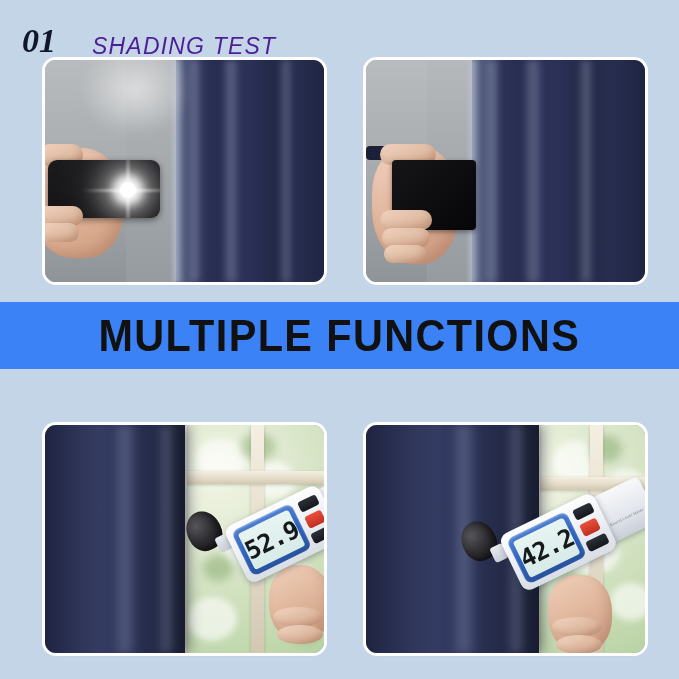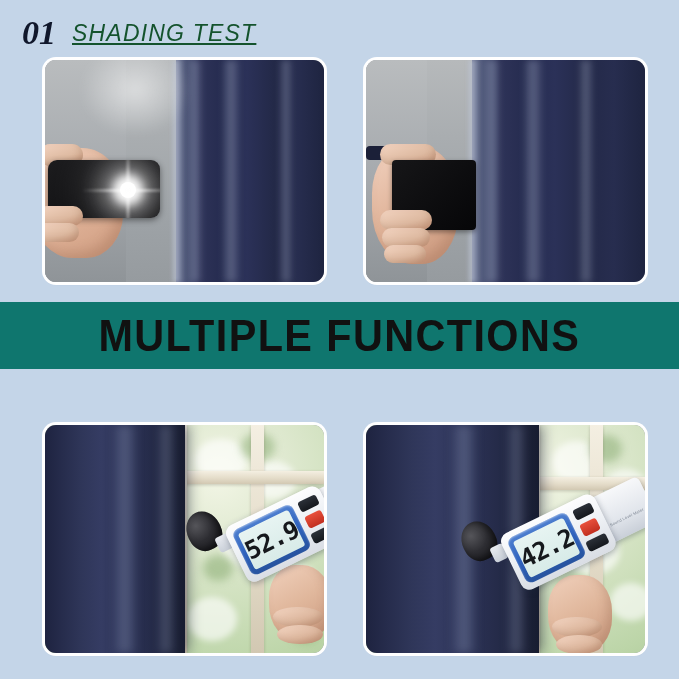--- a/index.html
+++ b/index.html
@@ -18,45 +18,45 @@
     position: relative;
     width: 679px;
     height: 679px;
     background: #c4d5e8;
   }
 
   
   .section-head {
     position: absolute;
     display: flex;
-    align-items: center;
-    gap: 16px;
+    align-items: flex-end;
+    gap: 36px;
     left: 22px;
+    margin-top: 8px;
   }
   .sec1-head { top: 16px; }
   .sec2-head { top: 379px; }
 
   .sec-num {
     font-family: "Liberation Serif", serif;
     font-style: italic;
     font-weight: 700;
     font-size: 34px;
     color: #10172b;
     line-height: 1;
     letter-spacing: 0px;
   }
   .sec-title {
     font-family: "Liberation Sans", sans-serif;
     font-style: italic;
     font-weight: 400;
     font-size: 23px;
     letter-spacing: 1.2px;
-    color: #14532d;
+    color: #4c1d95;
     line-height: 1;
-    text-decoration: underline;
   }
 
   
   .photo {
     position: absolute;
     border-radius: 11px;
     overflow: hidden;
     background: #8e959c;
     box-shadow: 0 0 0 3px #ffffff, 0 1px 3px rgba(40,60,90,0.30);
   }
@@ -337,21 +337,21 @@
     box-shadow: inset -3px -3px 6px rgba(140,95,70,0.22);
   }
 
   
   .banner {
     position: absolute;
     left: 0;
     top: 302px;
     width: 679px;
     height: 67px;
-    background: #0f766e;
+    background: #3b82f6;
     display: flex;
     align-items: center;
     justify-content: center;
   }
   .banner-text {
     font-family: "Liberation Sans Narrow", "Liberation Sans", sans-serif;
     font-weight: 700;
     font-size: 44px;
     letter-spacing: 1.5px;
     color: #111111;

